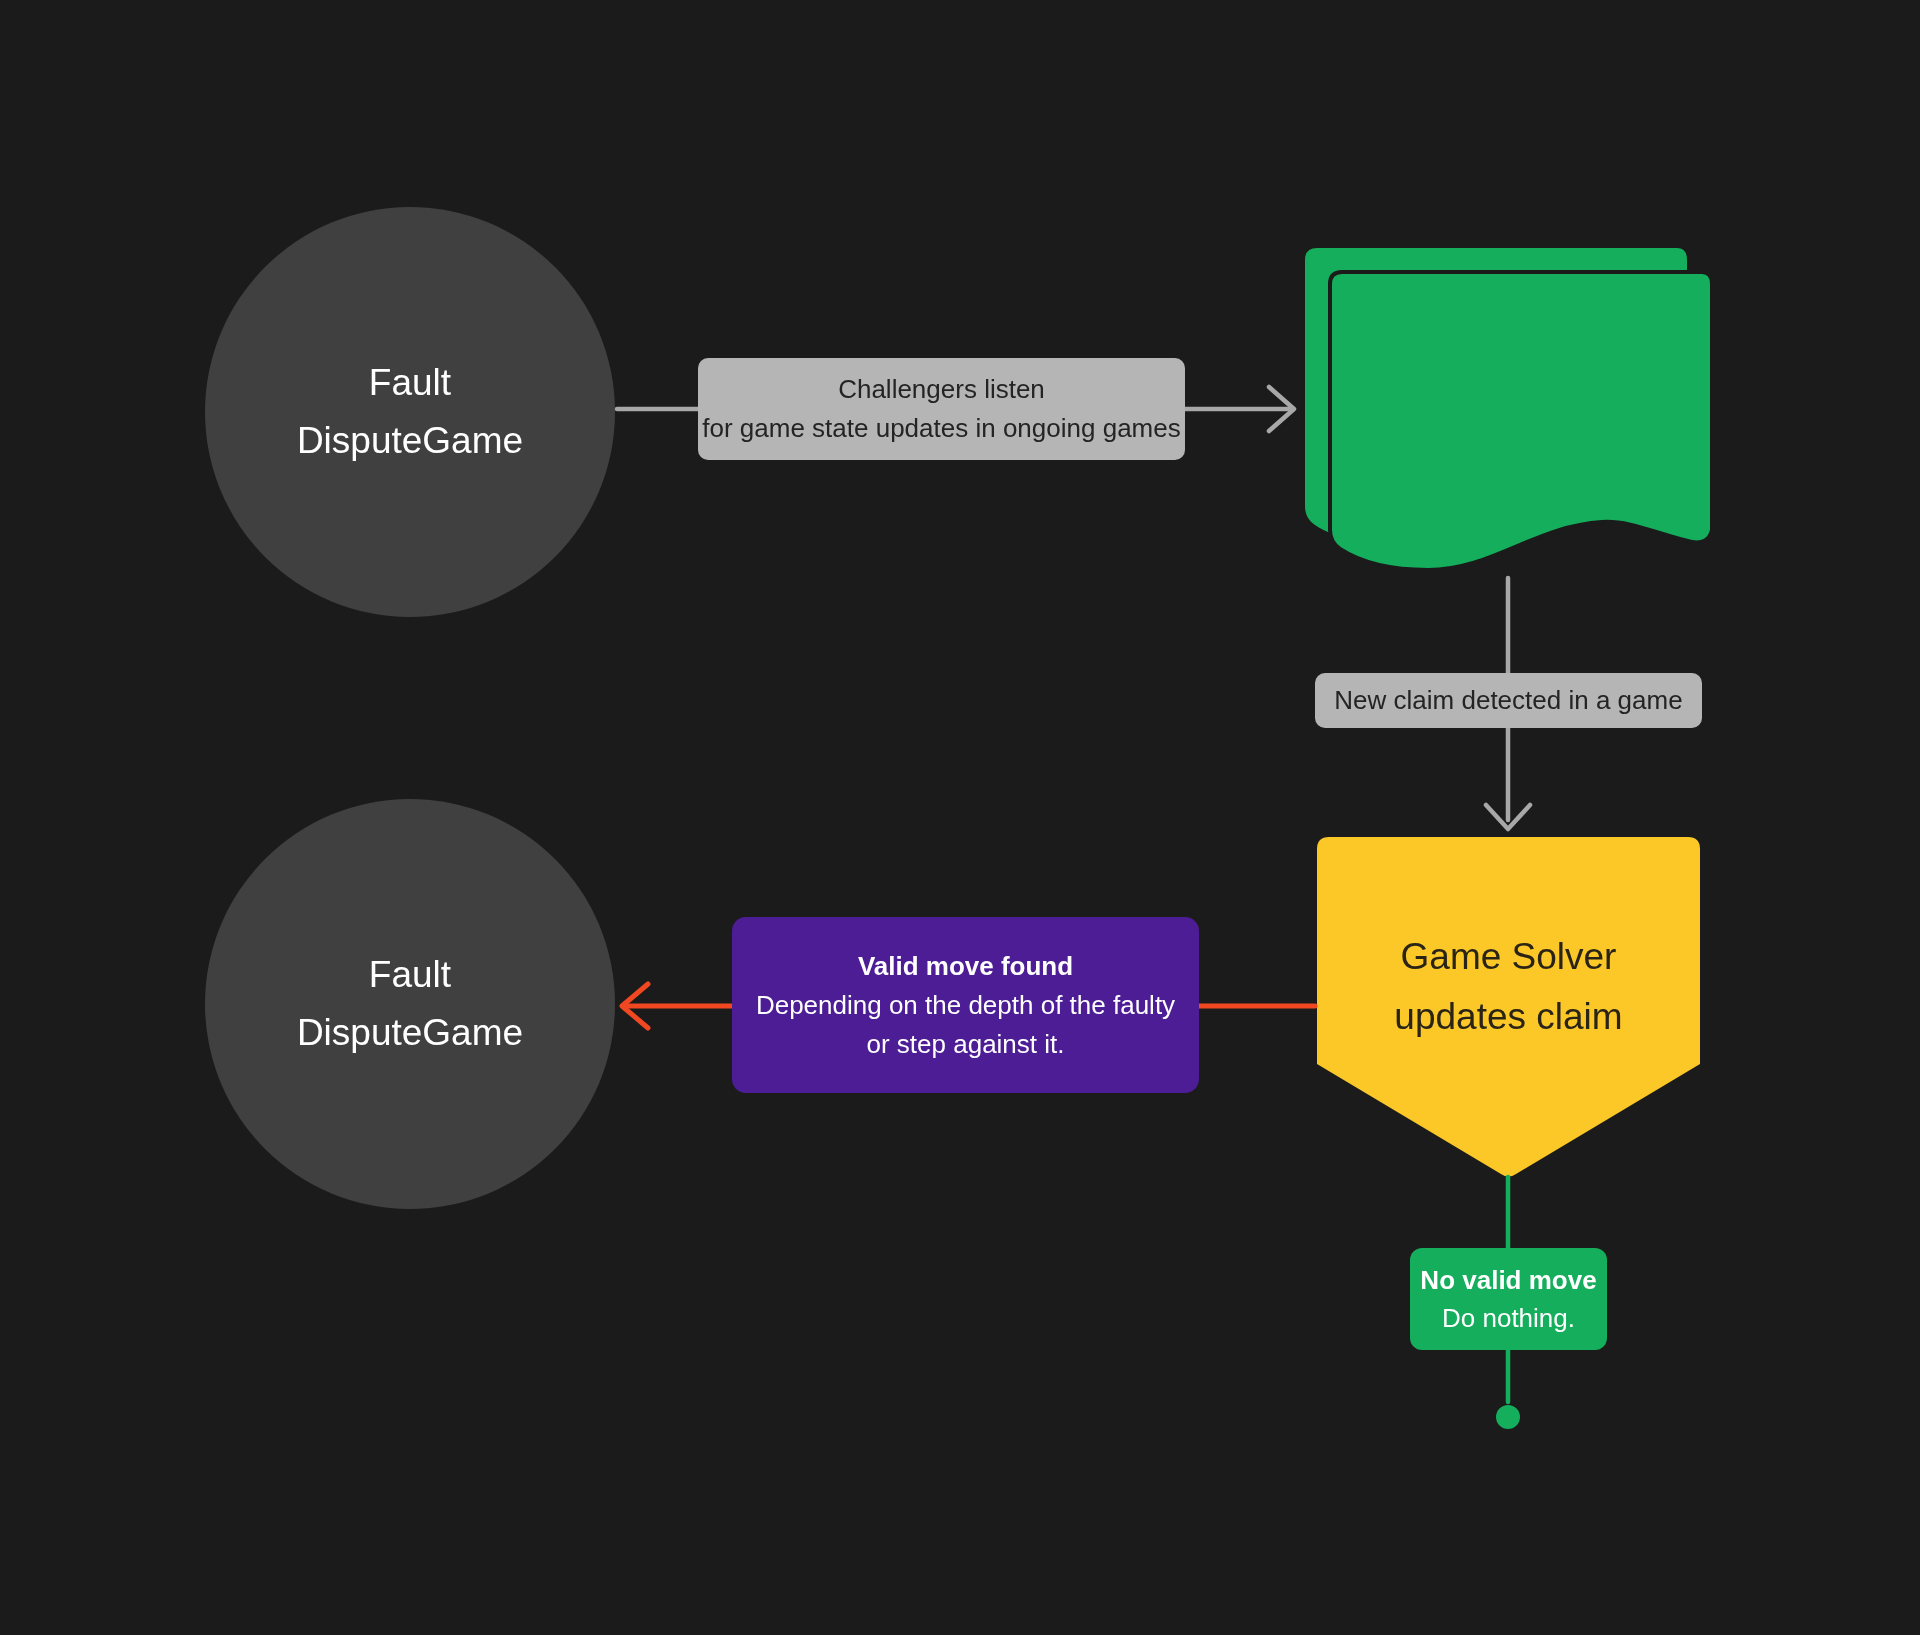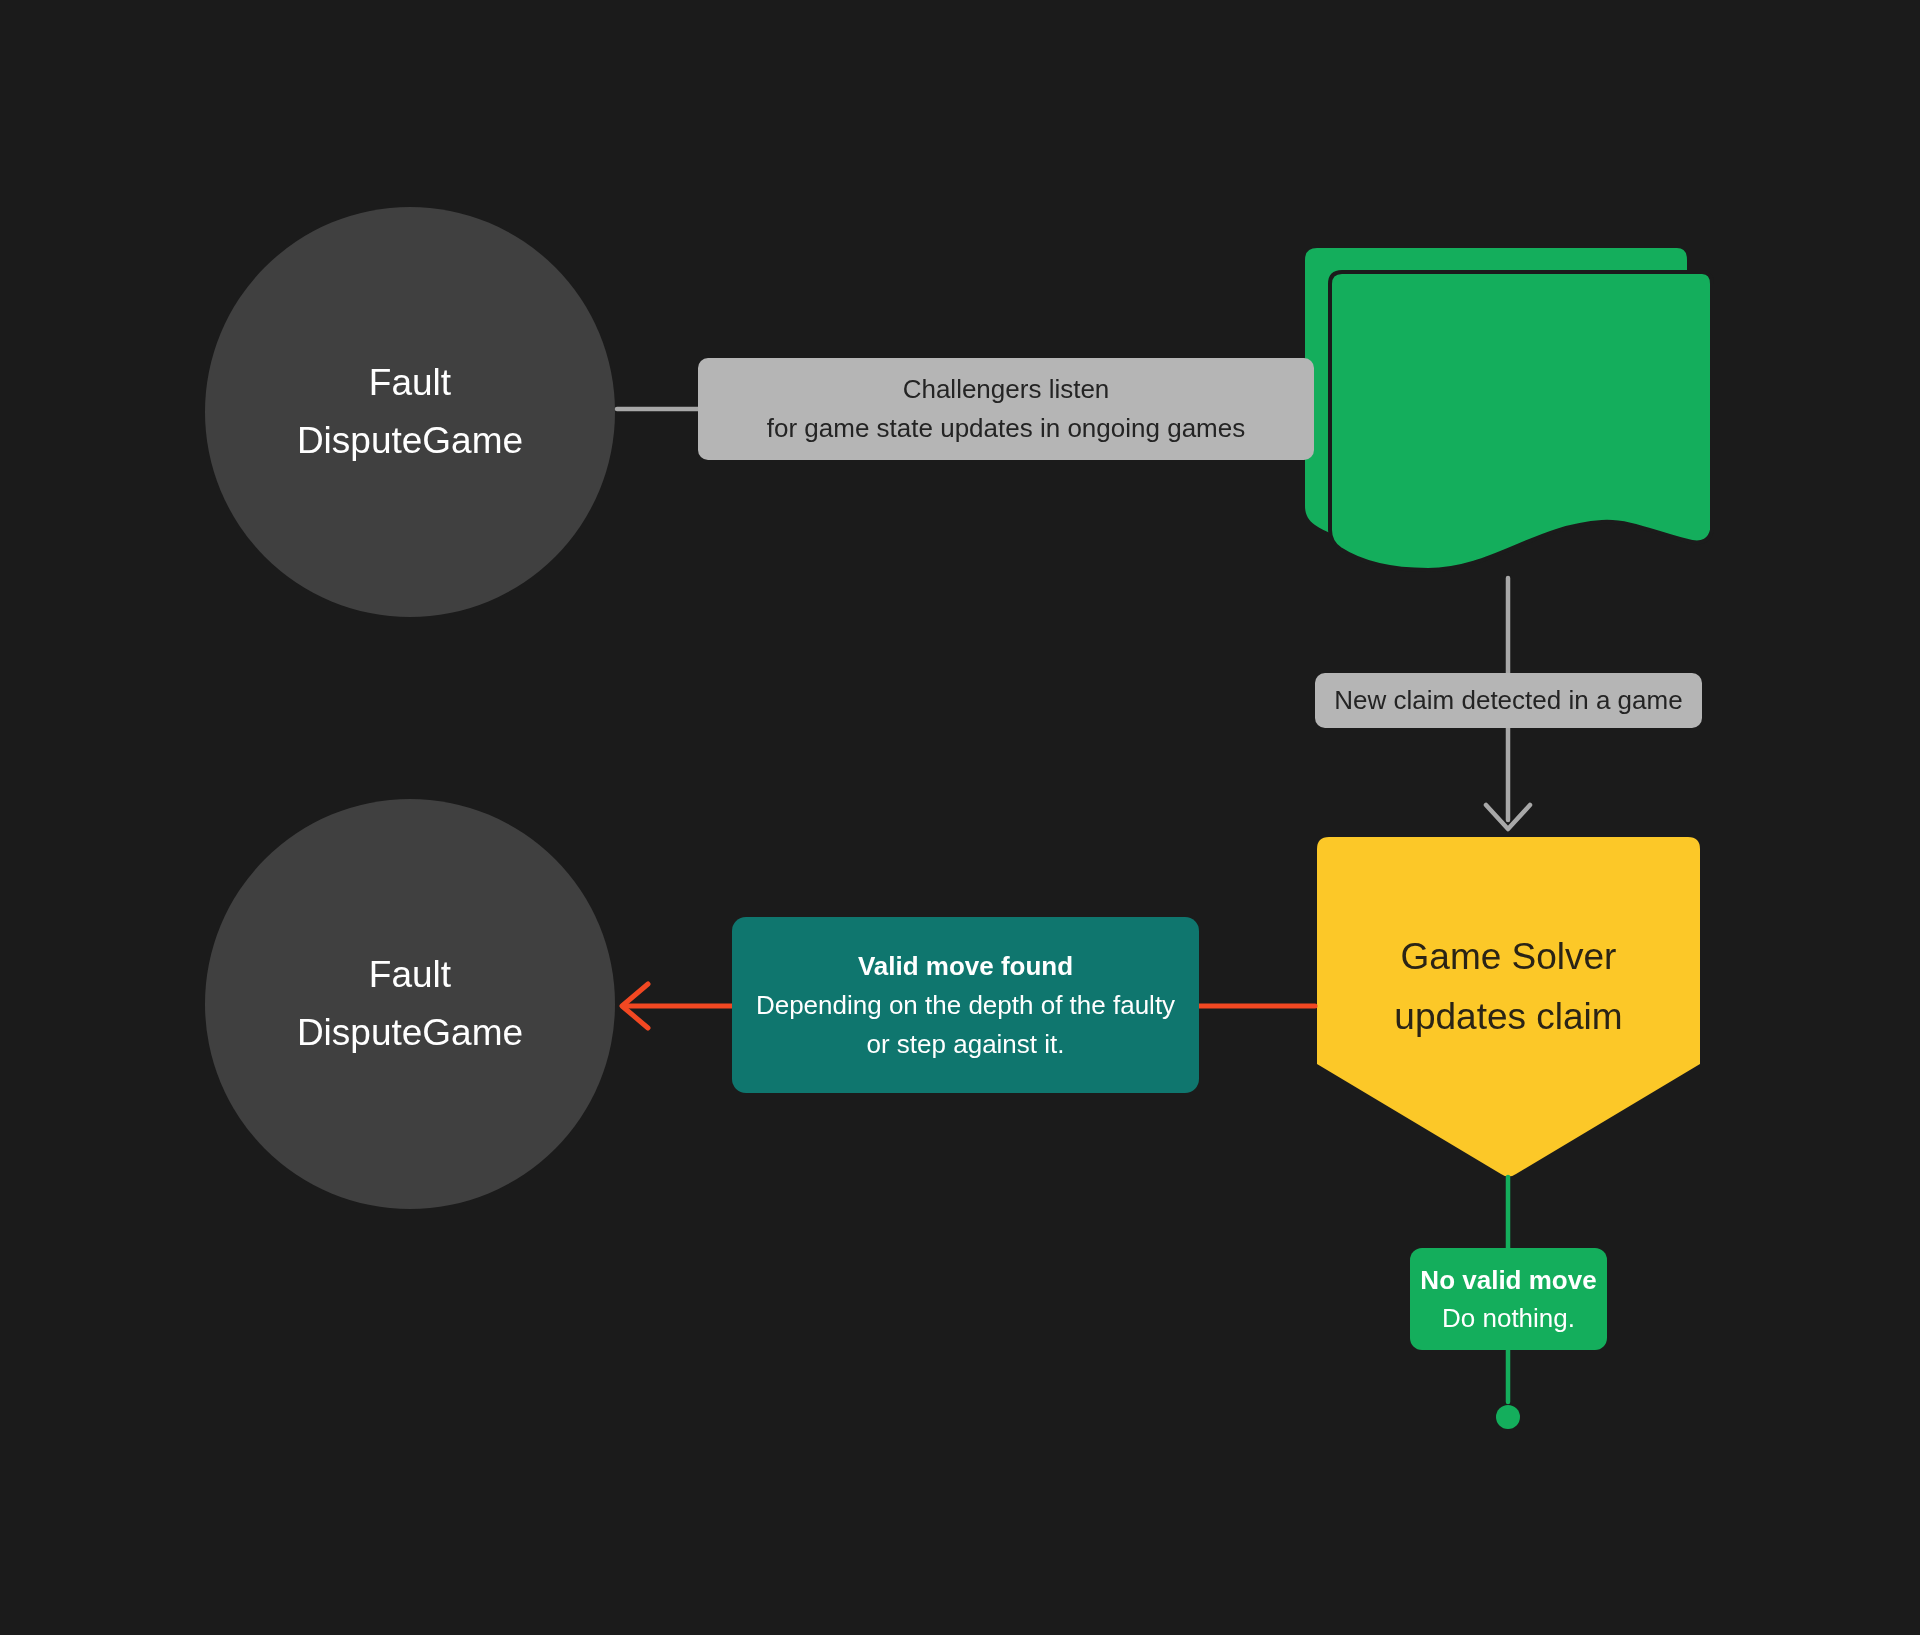--- a/index.html
+++ b/index.html
@@ -50,26 +50,26 @@
   .edge-label {
     position: absolute;
     background: #B5B5B5;
     color: #242424;
     border-radius: 10px;
     display: flex; flex-direction: column;
     align-items: center; justify-content: center;
     text-align: center;
     font-size: 26px; line-height: 39px;
   }
-  .edge-label.listen   { left: 698px; top: 358px; width: 616px; height: 102px; }
+  .edge-label.listen   { left: 698px; top: 358px; width: 487px; height: 102px; }
   .edge-label.newclaim { left: 1315px; top: 673px; width: 387px; height: 55px; }
 
   .edge-label.validmove {
     left: 732px; top: 917px; width: 467px; height: 176px;
-    background: #0f766e; color: #FFFFFF; border-radius: 14px;
+    background: #4c1d95; color: #FFFFFF; border-radius: 14px;
   }
   .edge-label.novalid {
     left: 1410px; top: 1248px; width: 197px; height: 102px;
     background: #14AE5C; color: #FFFFFF; border-radius: 12px;
     font-size: 26px; line-height: 38px;
   }
   .bold { font-weight: bold; }
   .line { display: block; }
 </style>
 </head>

